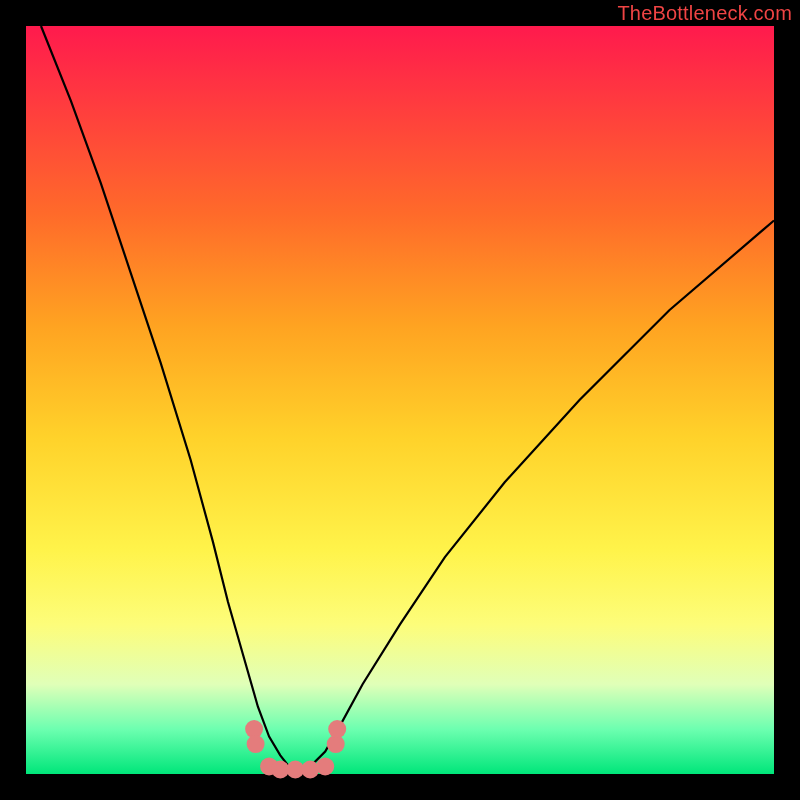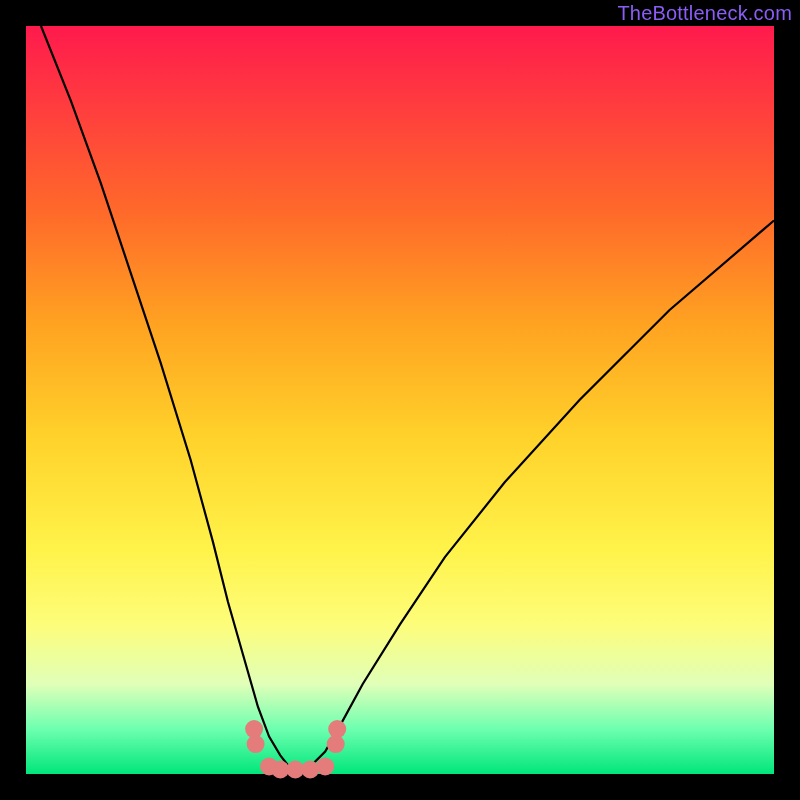--- a/index.html
+++ b/index.html
@@ -46,21 +46,21 @@
     width: 748px;
     height: 748px;
     overflow: visible;
   }
   .watermark {
     position: absolute;
     top: 2px;
     right: 8px;
     font-family: Arial, Helvetica, sans-serif;
     font-size: 20px;
-    color: #8b5cf6;
+    color: #ef4444;
     letter-spacing: 0.2px;
     user-select: none;
   }
 </style>
 </head>
 <body>
 
 <div class="frame">
   <div class="watermark">TheBottleneck.com</div>
   <div class="plot">

